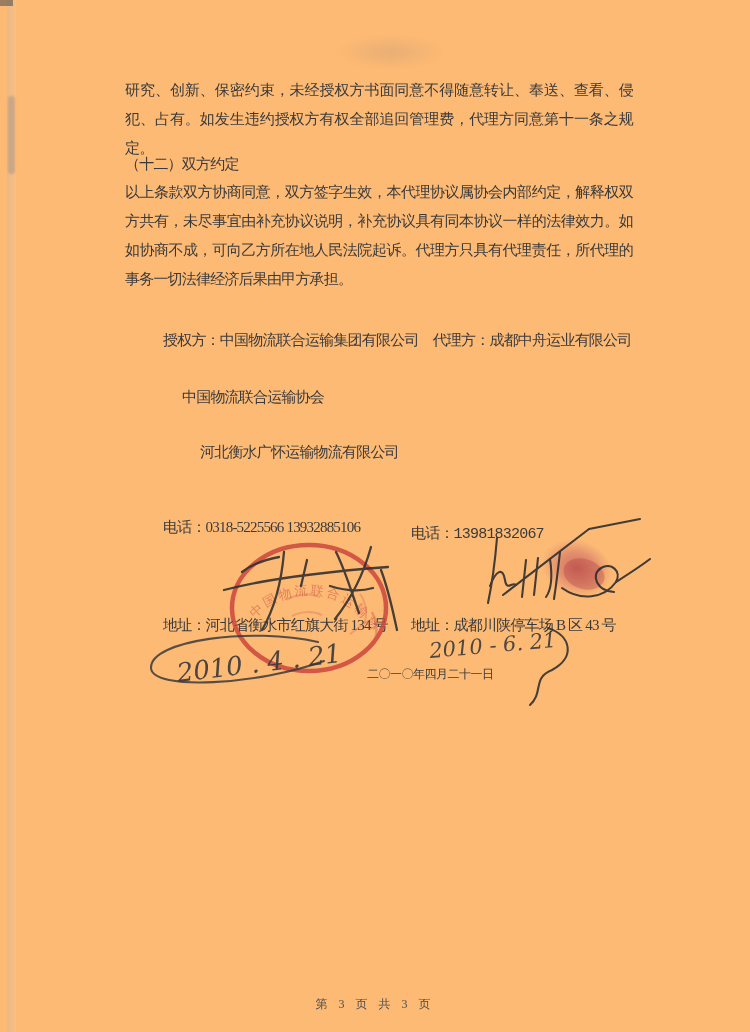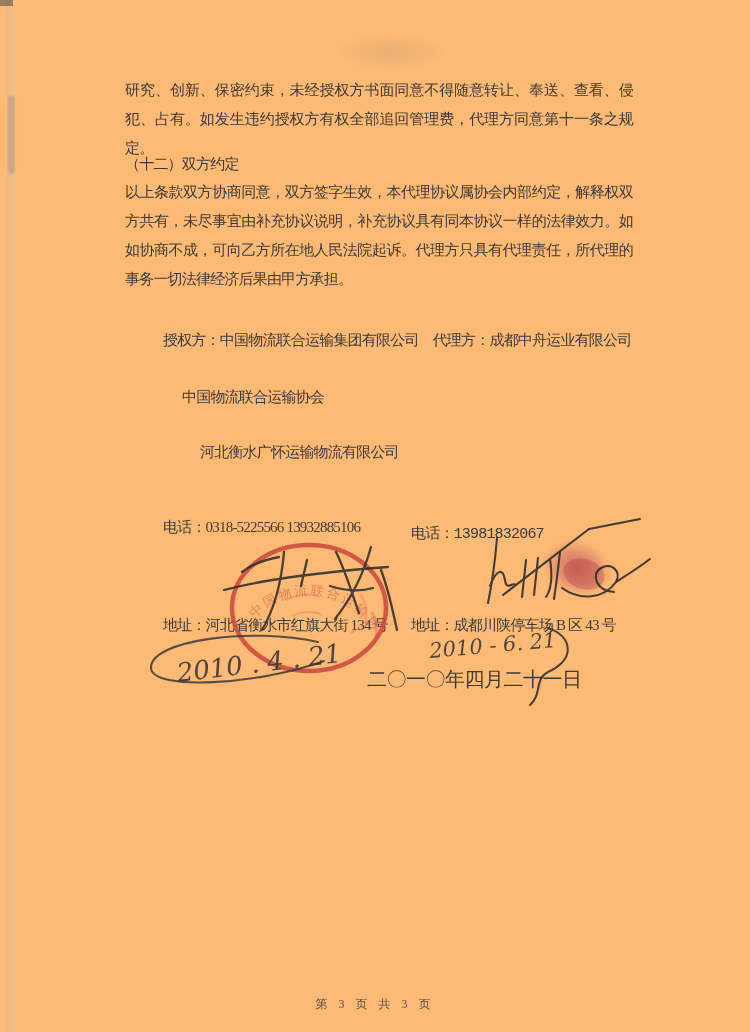--- a/index.html
+++ b/index.html
@@ -35,21 +35,21 @@
   .txt{position:absolute;color:#3a3a3c;font-size:15px;letter-spacing:-0.8px;}
   .para{width:508px;line-height:29px;text-align:justify;text-justify:inter-character;}
   .row{position:absolute;left:0;top:0;width:620px;height:20px;margin-left:38px;}
   .row .cell-left{position:absolute;left:125px;white-space:nowrap;}
   .row .cell-right{position:absolute;left:373px;white-space:nowrap;}
   .nowrap{white-space:nowrap;}
   .footer{
     position:absolute;left:0;top:948px;width:750px;text-align:center;
     color:#4c4c50;font-size:12px;letter-spacing:4px;margin-top:48px;
   }
-  .printed-date{font-size:20px;letter-spacing:-0.5px;}
+  .printed-date{font-size:12px;letter-spacing:-0.5px;}
   
   .overlay{position:absolute;left:0;top:0;width:750px;height:1032px;pointer-events:none;}
 </style>
 </head>
 <body>
 
 <div class="page">
 
   <div class="edge-band"></div>
   <div class="edge-dark"></div>

